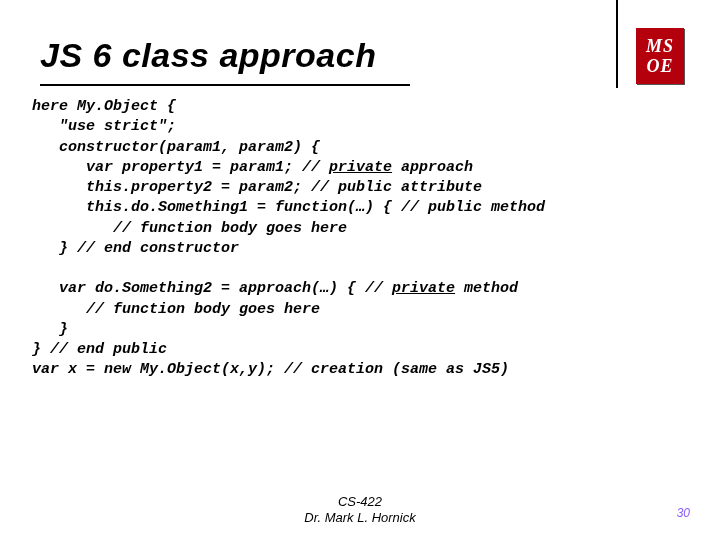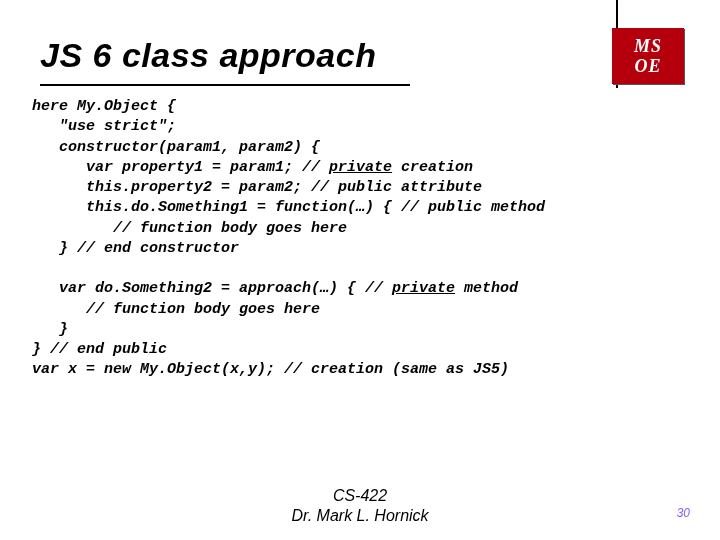--- a/index.html
+++ b/index.html
@@ -28,21 +28,21 @@
     left: 40px;
     top: 84px;
     width: 370px;
     height: 2px;
     background: #000;
   }
   .logo {
     position: absolute;
     top: 28px;
     right: 36px;
-    width: 72px;
+    width: 48px;
     height: 56px;
     border: 2px solid #b3000c;
     background: #b3000c;
     display: flex;
     flex-direction: column;
     align-items: center;
     justify-content: center;
     box-shadow: 1px 1px 0 #555;
   }
   .logo .row {
@@ -71,21 +71,21 @@
     white-space: pre;
     color: #000;
   }
   .u { text-decoration: underline; }
   .footer {
     position: absolute;
     bottom: 14px;
     left: 0;
     right: 0;
     text-align: center;
-    font-size: 16px;
+    font-size: 13px;
     color: #000;
     line-height: 1.25;
   }
   .page-num {
     position: absolute;
     bottom: 20px;
     right: 30px;
     font-size: 12px;
     color: #8b5cf6;
   }
@@ -99,21 +99,21 @@
   <div class="vertical-rule"></div>
   <div class="logo">
     <div class="row">MS</div>
     <div class="row">OE</div>
   </div>
 </div>
 
 <div class="code"><span>here My.Object {</span>
 <span>   "use strict";</span>
 <span>   constructor(param1, param2) {</span>
-<span>      var property1 = param1; // </span><span class="u">private</span><span> creation</span>
+<span>      var property1 = param1; // </span><span class="u">private</span><span> approach</span>
 <span>      this.property2 = param2; // public attribute</span>
 <span>      this.do.Something1 = function(…) { // public method</span>
 <span>         // function body goes here</span>
 <span>   } // end constructor</span>
 <span></span>
 <span>   var do.Something2 = approach(…) { // </span><span class="u">private</span><span> method</span>
 <span>      // function body goes here</span>
 <span>   }</span>
 <span>} // end public</span>
 <span>var x = new My.Object(x,y); // creation (same as JS5)</span></div>

